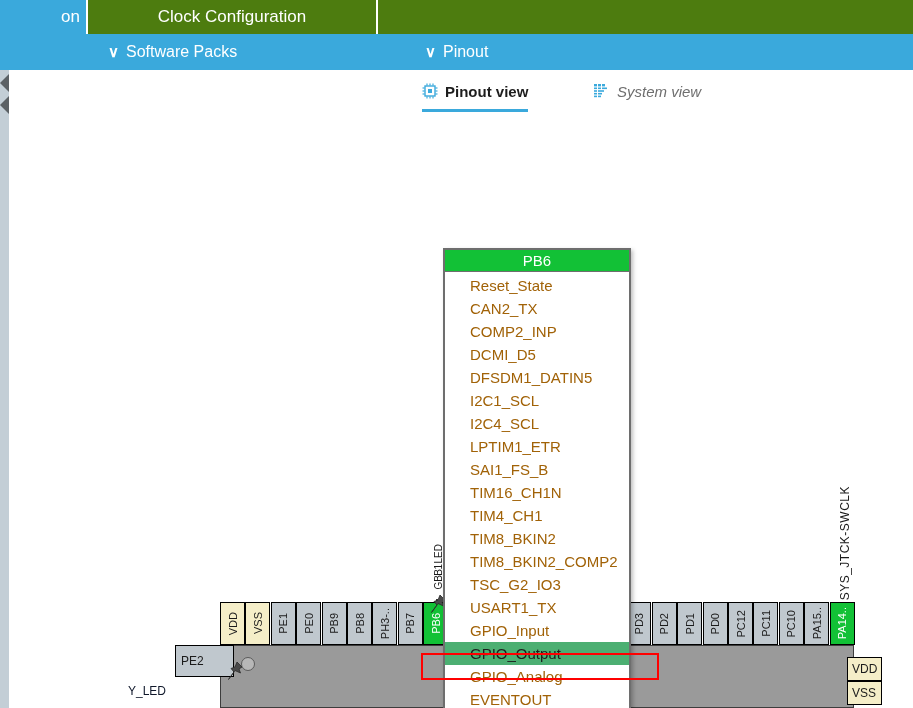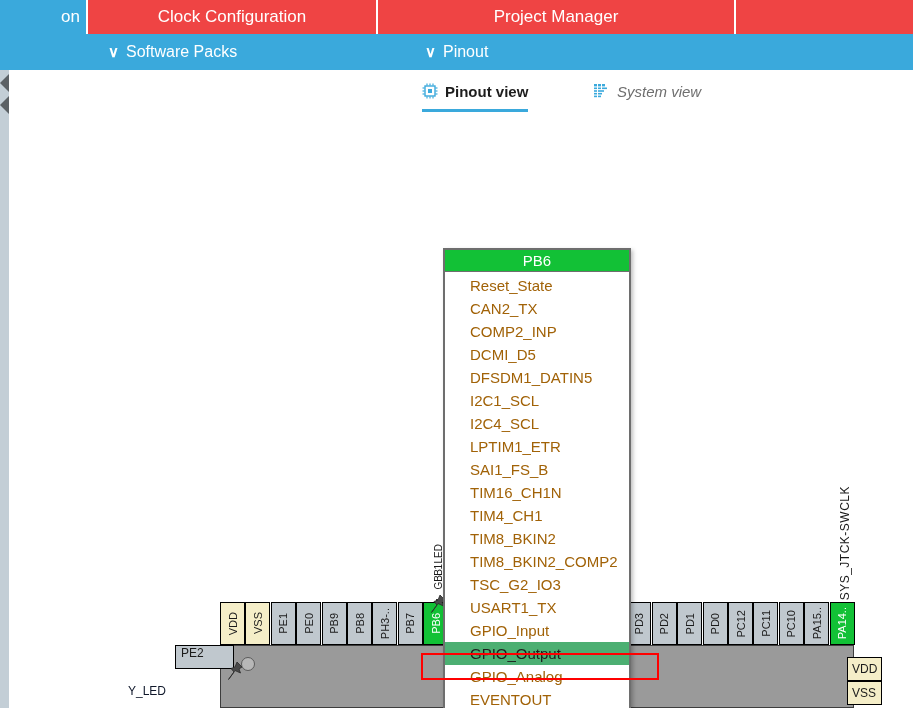--- a/index.html
+++ b/index.html
@@ -7,21 +7,21 @@
     width: 913px; height: 708px;
     font-family: "Liberation Sans", sans-serif;
     overflow: hidden;
     background: #ffffff;
   }
   #root { position: relative; width: 913px; height: 708px; overflow: hidden; }
 
   
   .tabbar {
     position: absolute; left: 0; top: 0; width: 913px; height: 34px;
-    background: #ef4444;
+    background: #4d7c0f;
     display: flex;
   }
   .tab {
     height: 34px; line-height: 34px;
     color: #ffffff; font-size: 17px; text-align: center;
     border-right: 2px solid #ffffff;
     overflow: hidden; white-space: nowrap;
     cursor: pointer;
   }
   .tab.active { background: #3aa9dc; color: #ffffff; }
@@ -115,24 +115,24 @@
   .pin.sel   { background: #12c136; }
   .pin span {
     writing-mode: vertical-rl; transform: rotate(180deg);
     font-size: 11px; color: #1b1b1b; letter-spacing: 0px;
     white-space: nowrap; pointer-events: none;
   }
   .pin.sel span { color: #ffffff; }
 
   
   .lpin {
-    position: absolute; width: 59px; height: 24px;
+    position: absolute; width: 59px; height: 32px;
     border: 1px solid #000000;
     background: #c0c8ce;
-    display: flex; align-items: flex-start;
+    display: flex; align-items: center;
     padding-left: 5px;
     font-size: 12px; color: #1b1b1b;
     cursor: pointer;
   }
   .lpin.sel { background: #12c136; color: #ffffff; }
 
   
   .rpin {
     position: absolute; width: 35px; height: 24px;
     border: 1px solid #000000;
@@ -207,23 +207,20 @@
 <body>
 
 <div id="root">
 
   <div class="tabbar">
     <div class="tab t0 active">
       <span>on</span>
     </div>
     <div class="tab t1">
       <span>Clock Configuration</span>
-    </div>
-    <div class="tab t2">
-      <span>Project Manager</span>
     </div>
     <div class="tab t3">
       <span></span>
     </div>
   </div>
 
   <div class="subbar">
     <div class="submenu sm-packs">
       <span class="chev">∨</span><span>Software Packs</span>
     </div>

